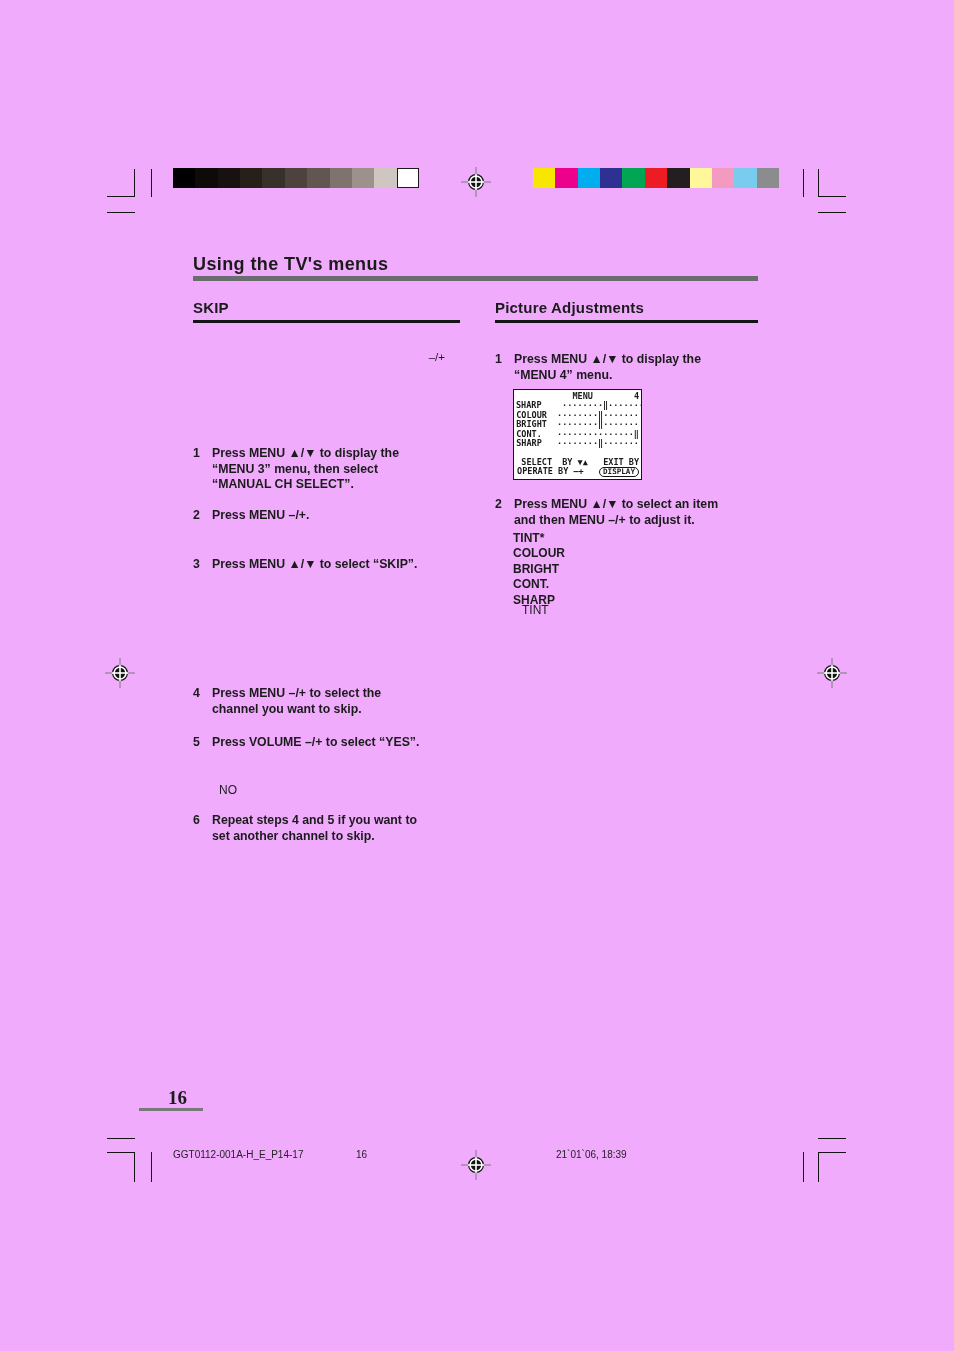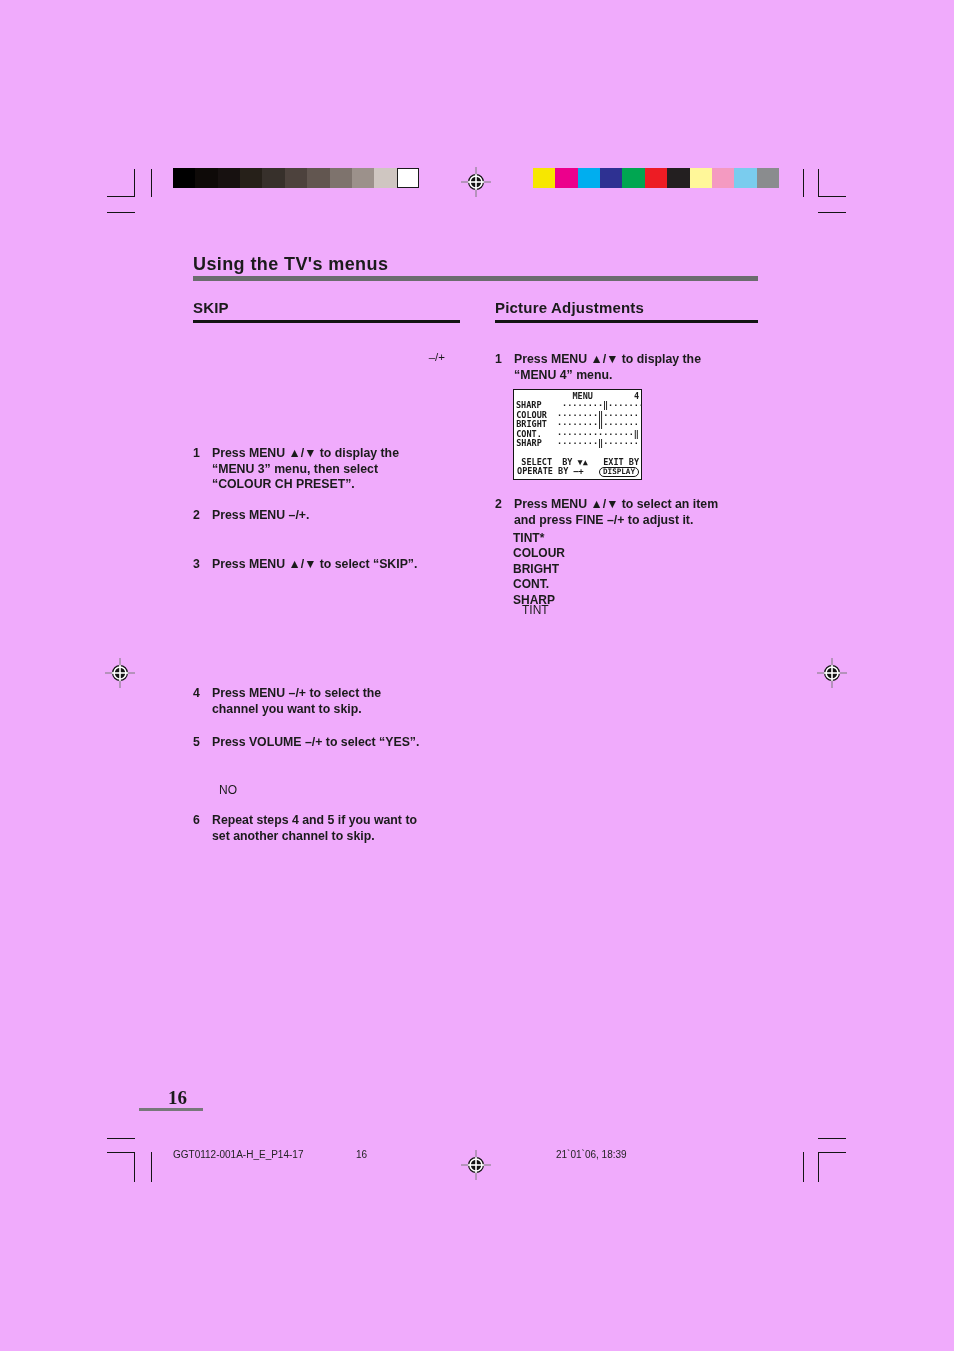--- a/index.html
+++ b/index.html
@@ -138,21 +138,21 @@
   <div class="sec-head" style="left:495px;top:299px;">Picture Adjustments</div>
   <div class="sec-rule" style="left:495px;top:320px;width:263px;"></div>
 
   <div class="pm">–/+</div>
 
   <div class="step" style="left:193px;top:446px;">
     <span class="num">1</span>
     <span class="lines">
       <span class="ln">Press MENU ▲/▼ to display the</span>
       <span class="ln">“MENU 3” menu, then select</span>
-      <span class="ln">“COLOUR CH PRESET”.</span>
+      <span class="ln">“MANUAL CH SELECT”.</span>
     </span>
   </div>
 
   <div class="step" style="left:193px;top:508px;">
     <span class="num">2</span>
     <span class="lines">
       <span class="ln">Press MENU –/+.</span>
     </span>
   </div>
 
@@ -206,21 +206,21 @@
     <div class="mline">SHARP   ········‖·······</div>
     <div class="mline"></div>
     <div class="mline">SELECT  BY ▼▲   EXIT BY</div>
     <div class="mline"><span>OPERATE BY –+   </span><span class="oval">DISPLAY</span></div>
   </div>
 
   <div class="step" style="left:495px;top:497px;">
     <span class="num">2</span>
     <span class="lines">
       <span class="ln">Press MENU ▲/▼ to select an item</span>
-      <span class="ln">and press FINE –/+ to adjust it.</span>
+      <span class="ln">and then MENU –/+ to adjust it.</span>
     </span>
   </div>
 
   <div class="adj-list">
     <div class="item">TINT*</div>
     <div class="item">COLOUR</div>
     <div class="item">BRIGHT</div>
     <div class="item">CONT.</div>
     <div class="item">SHARP</div>
   </div>

